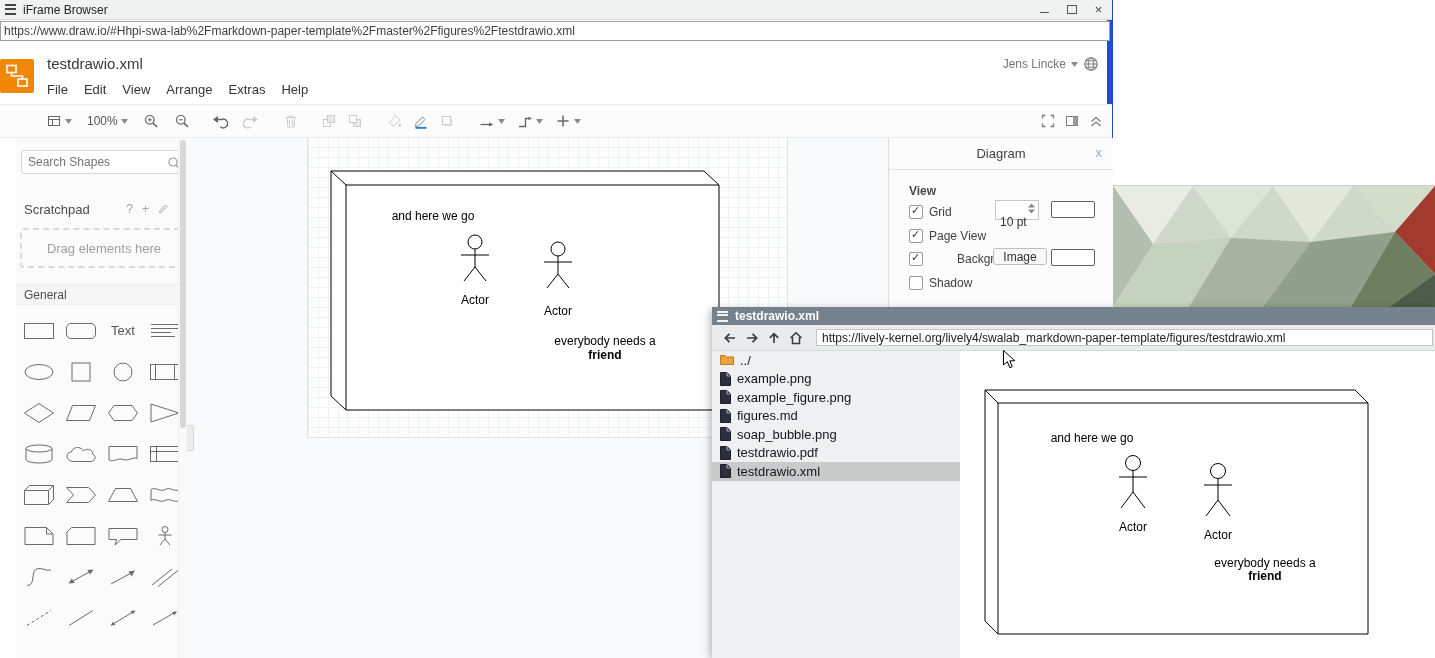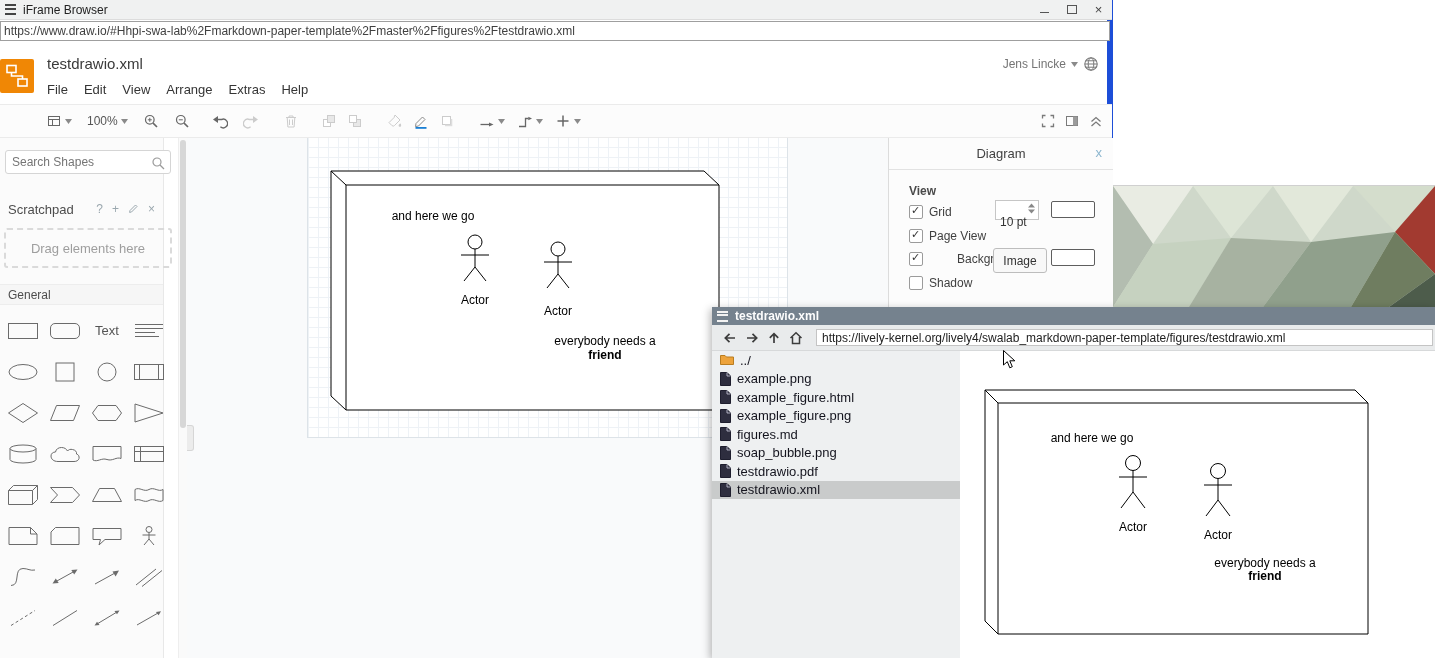--- a/index.html
+++ b/index.html
@@ -35,21 +35,21 @@
            border-top:1px solid #ebebeb;border-bottom:1px solid #ebebeb;box-sizing:border-box;
            display:flex;align-items:center;padding-left:46px;}
   .tbi{display:flex;align-items:center;margin-right:15px;color:#5f5f5f;}
   .tbi svg{display:block;}
   .caret{margin-left:3px;display:block;}
   .zoom-label{font-size:12px;color:#555;}
   .tb-right{margin-left:auto;display:flex;align-items:center;padding-right:6px;}
   .tb-right .tbi{margin-right:8px;}
 
   
-  .sidebar{position:absolute;left:0;top:138px;width:164px;bottom:0;background:#fbfbfb;
+  .sidebar{position:absolute;left:16px;top:138px;width:178px;bottom:0;background:#fbfbfb;
            border-right:1px solid #e8e8e8;box-sizing:border-box;}
   .search-box{position:absolute;left:5px;top:12px;width:166px;height:24px;background:#fff;
               border:1px solid #d5d5d5;border-radius:3px;box-sizing:border-box;}
   .search-box input{width:140px;height:20px;border:none;outline:none;background:transparent;
                     font-size:12px;color:#555;padding:1px 0 0 6px;font-family:"Liberation Sans",sans-serif;}
   .search-ic{position:absolute;right:5px;top:5px;}
   .scratch-row{position:absolute;left:0;top:62px;width:100%;height:20px;}
   .scratch-title{position:absolute;left:8px;top:2px;font-size:13px;color:#4d4d4d;}
   .scratch-icons{position:absolute;right:8px;top:2px;display:flex;gap:9px;align-items:center;
                  color:#9aa7ae;font-size:12px;}
@@ -92,21 +92,21 @@
   .fp-close{position:absolute;right:11px;top:7px;color:#8cb6cf;font-size:13px;}
   .fp-view{position:absolute;left:20px;top:46px;font-weight:bold;color:#4a4a4a;font-size:12px;}
   .cb{position:absolute;width:12px;height:12px;border:1px solid #9b9b9b;background:#fff;border-radius:2px;}
   .cb.on::after{content:"\2713";position:absolute;left:1px;top:-2px;font-size:11px;color:#333;}
   .fp-label{position:absolute;font-size:12px;color:#3f3f3f;}
   .spinbox{position:absolute;left:106px;top:62px;width:44px;height:20px;border:1px solid #c6c6c6;
            background:#fff;box-sizing:border-box;display:flex;align-items:center;}
   .spin-val{font-size:12px;color:#333;padding-left:4px;flex:1;margin-top:23px;}
   .spin-btns{width:9px;padding-right:1px;}
   .swatch{position:absolute;width:44px;height:17px;background:#fff;border:1px solid #5e5e5e;border-radius:2px;box-sizing:border-box;}
-  .img-btn{position:absolute;left:104px;top:110px;width:54px;height:25px;border:1px solid #bdbdbd;
+  .img-btn{position:absolute;left:104px;top:110px;width:54px;height:17px;border:1px solid #bdbdbd;
            border-radius:3px;background:#f8f8f8;display:flex;align-items:center;justify-content:center;
            font-size:12px;color:#333;box-sizing:border-box;}
 
   
   .desk-line{position:absolute;left:1113px;top:185px;width:322px;height:1px;background:#d0d0d0;}
   .pattern{position:absolute;left:1113px;top:186px;width:322px;height:121px;}
 
   
   .win2{position:absolute;left:712px;top:307px;width:723px;height:351px;background:#eef0f1;
         box-shadow:-2px 2px 8px rgba(0,0,0,.28);}
@@ -630,29 +630,20 @@
           </span>
           <span class="fname">example.png</span>
         </div>
         <div class="file-row">
           <span class="ficon">
             <svg width="11" height="14" viewBox="0 0 11 14">
               <path d="M0.5,0.5 H7 L10.5,4 V13.5 H0.5 Z" fill="#2e2e3f" stroke="#1e1e2e"></path>
               <path d="M7,0.5 V4 H10.5" fill="none" stroke="#cfcfe0" stroke-width="0.8"></path>
             </svg>
           </span>
-          <span class="fname">example_figure.html</span>
-        </div>
-        <div class="file-row">
-          <span class="ficon">
-            <svg width="11" height="14" viewBox="0 0 11 14">
-              <path d="M0.5,0.5 H7 L10.5,4 V13.5 H0.5 Z" fill="#2e2e3f" stroke="#1e1e2e"></path>
-              <path d="M7,0.5 V4 H10.5" fill="none" stroke="#cfcfe0" stroke-width="0.8"></path>
-            </svg>
-          </span>
           <span class="fname">example_figure.png</span>
         </div>
         <div class="file-row">
           <span class="ficon">
             <svg width="11" height="14" viewBox="0 0 11 14">
               <path d="M0.5,0.5 H7 L10.5,4 V13.5 H0.5 Z" fill="#2e2e3f" stroke="#1e1e2e"></path>
               <path d="M7,0.5 V4 H10.5" fill="none" stroke="#cfcfe0" stroke-width="0.8"></path>
             </svg>
           </span>
           <span class="fname">figures.md</span>

